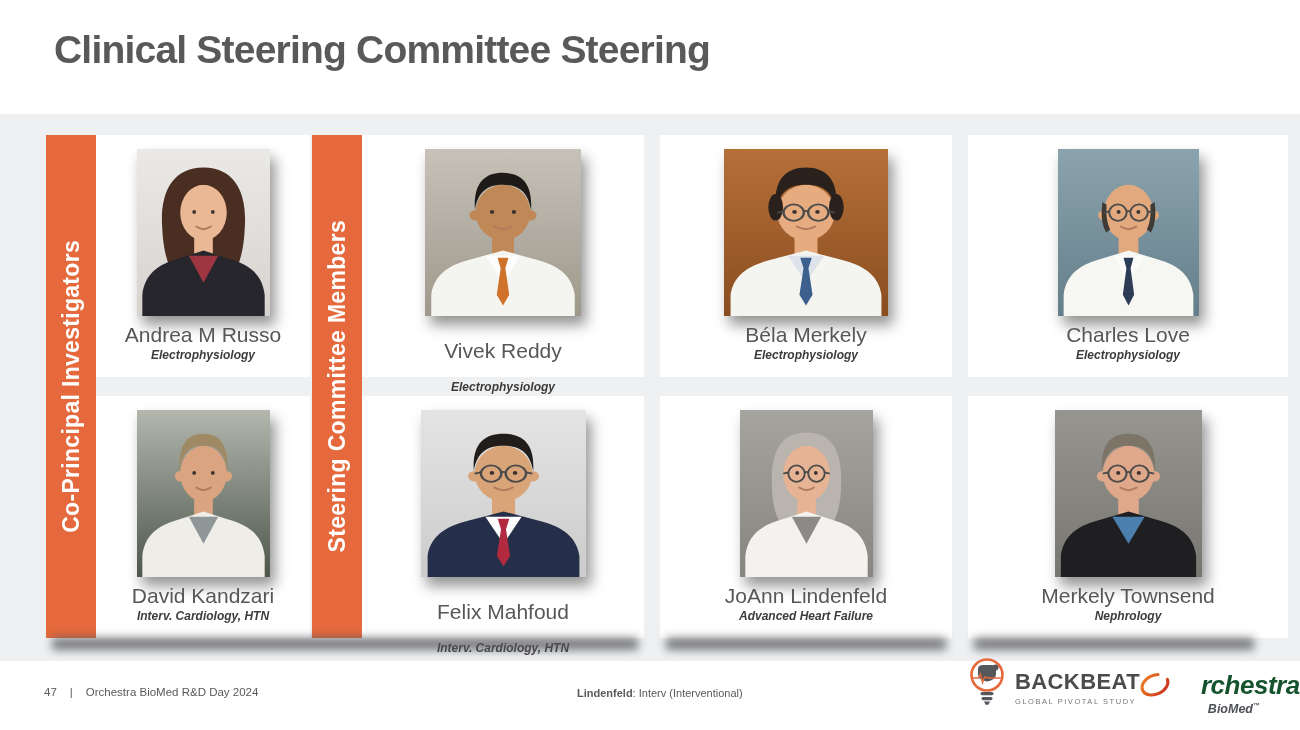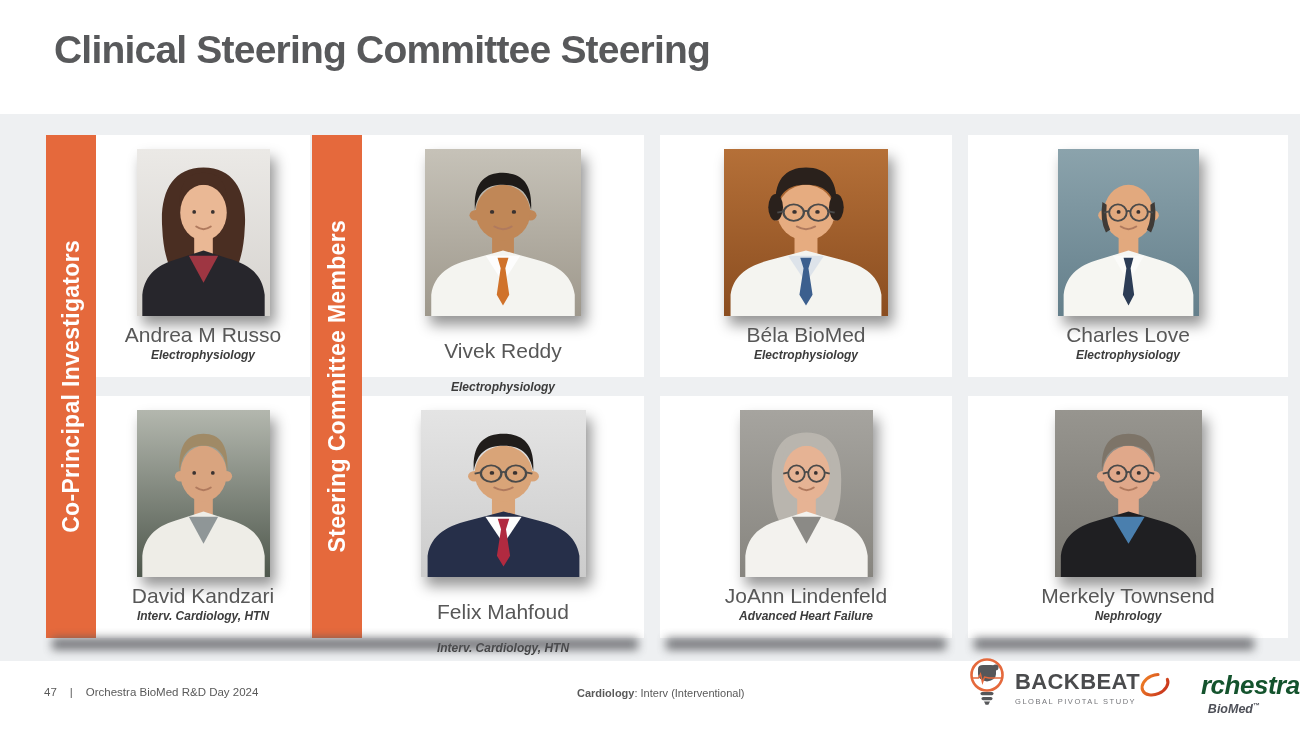--- a/index.html
+++ b/index.html
@@ -131,21 +131,21 @@
           <path d="M44.5,58.5 Q50,62.5 55.5,58.5" stroke="#b07a5e" stroke-width="1.4" fill="none" stroke-linecap="round"></path>
           <g stroke="#4a4a4a" stroke-width="1.4" fill="none">
             <circle cx="42.5" cy="48" r="6.2"></circle>
             <circle cx="57.5" cy="48" r="6.2"></circle>
             <path d="M48.7,47.2 Q50,46.2 51.3,47.2"></path>
             <path d="M36.3,47 L32.5,48"></path>
             <path d="M63.7,47 L67.5,48"></path>
           </g>
         </svg>
       </div>
-    <div class="name">Béla BioMed</div>
+    <div class="name">Béla Merkely</div>
     <div class="spec">Electrophysiology</div>
   </div>
   <div class="card row1 c4">
     <div class="photo" style="width: 141px;">
         <svg viewBox="0 0 100 126" preserveAspectRatio="none" aria-hidden="true">
           <defs>
             <linearGradient id="bgGrad3" x1="0" y1="0" x2="0" y2="1">
               <stop offset="0" stop-color="#8ba3ac"></stop>
               <stop offset="1" stop-color="#647f8b"></stop>
             </linearGradient>
@@ -301,21 +301,21 @@
   <div class="blur-seg bs2"></div>
   <div class="blur-seg bs3"></div>
 
   <div class="footer-left">
     <span>47</span>
     <span>|</span>
     <span>Orchestra BioMed R&amp;D Day 2024</span>
   </div>
 
   <div class="defs">
-    <span class="dl">Cardiology</span><span>: Interv (Interventional)</span>
+    <span class="dl">Lindenfeld</span><span>: Interv (Interventional)</span>
   </div>
 
   <div class="backbeat">
     <span>
       <svg width="46" height="58" viewBox="0 0 46 58">
         <circle cx="23" cy="19" r="15.5" fill="#ffffff" stroke="#e5693c" stroke-width="2.6"></circle>
         <path d="M14,13 Q14,9 19,9 L27,9 Q32,9 32,13 L32,18 Q32,24 23,25.5 Q14,24 14,18 Z" fill="#56575a"></path>
         <circle cx="31.5" cy="11.5" r="3" fill="#56575a"></circle>
         <polyline points="9,22 14.5,22 16.5,18 18.5,26.5 20.5,21 25,22 37,22" fill="none" stroke="#e5693c" stroke-width="1.4"></polyline>
         <rect x="16.5" y="36" width="13" height="3.2" rx="1.6" fill="#56575a"></rect>

